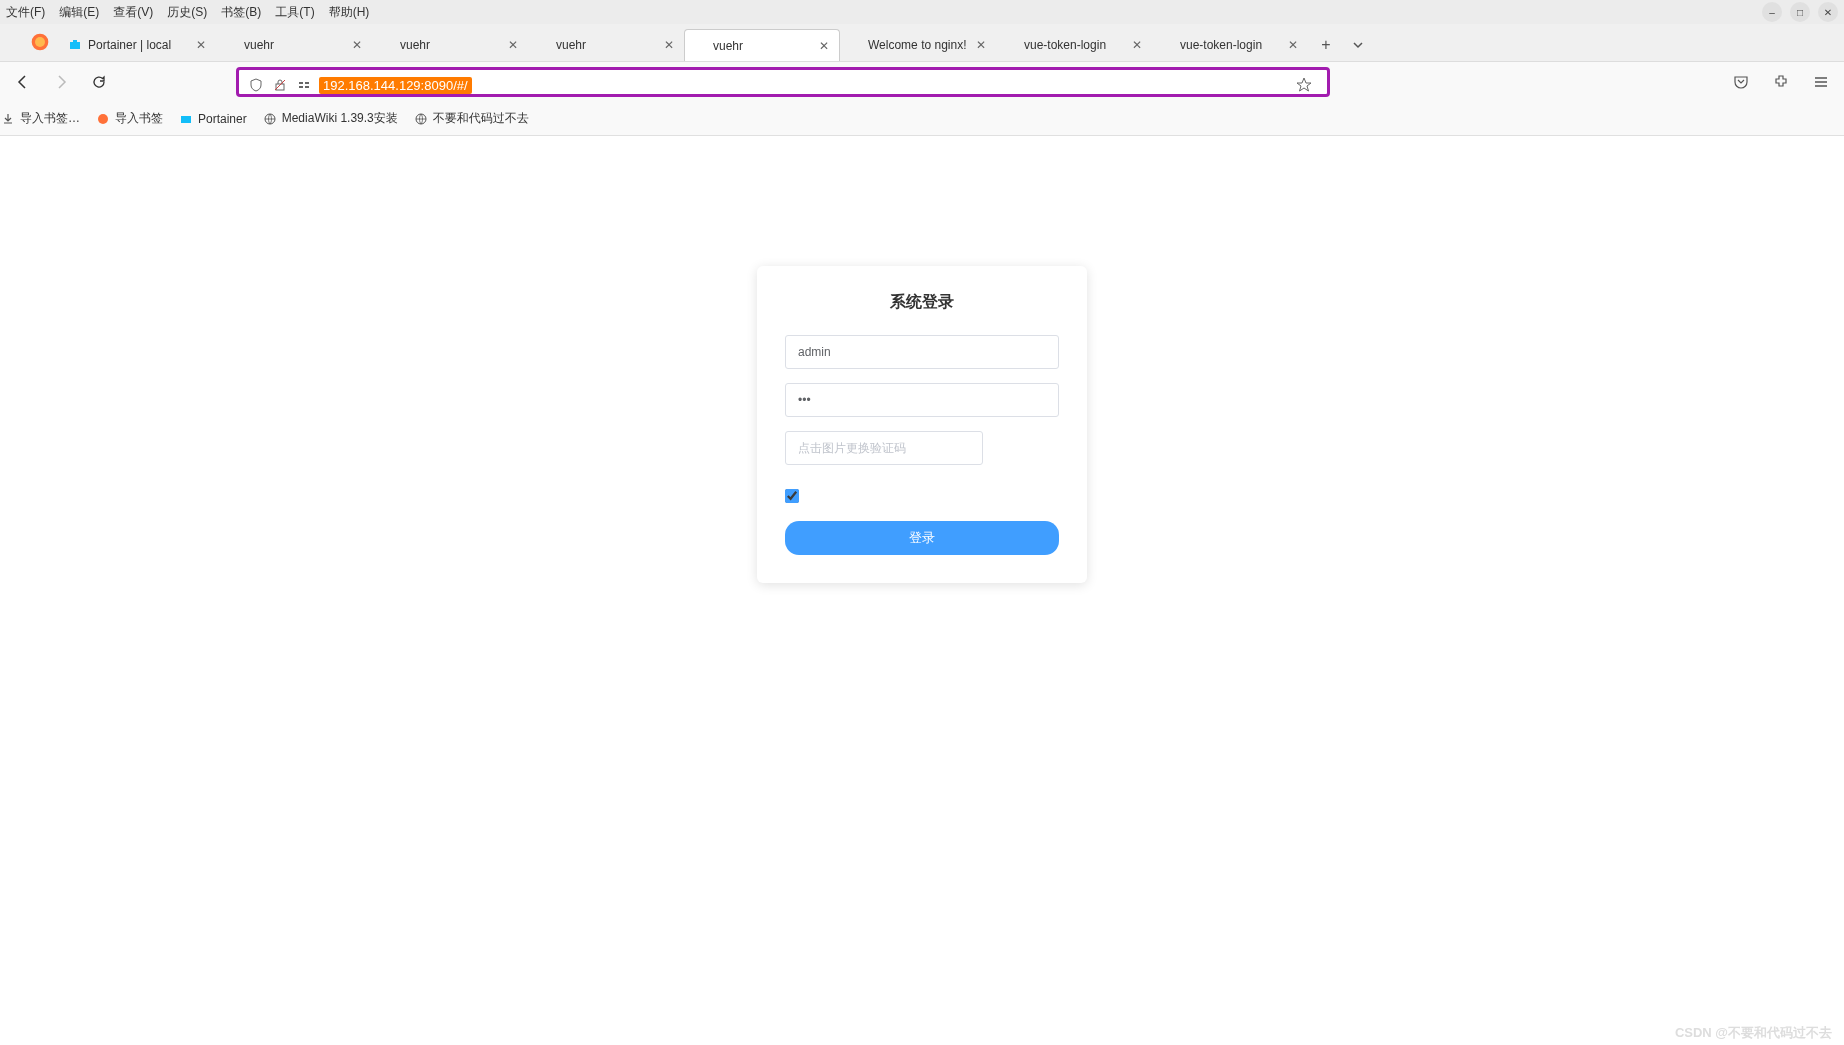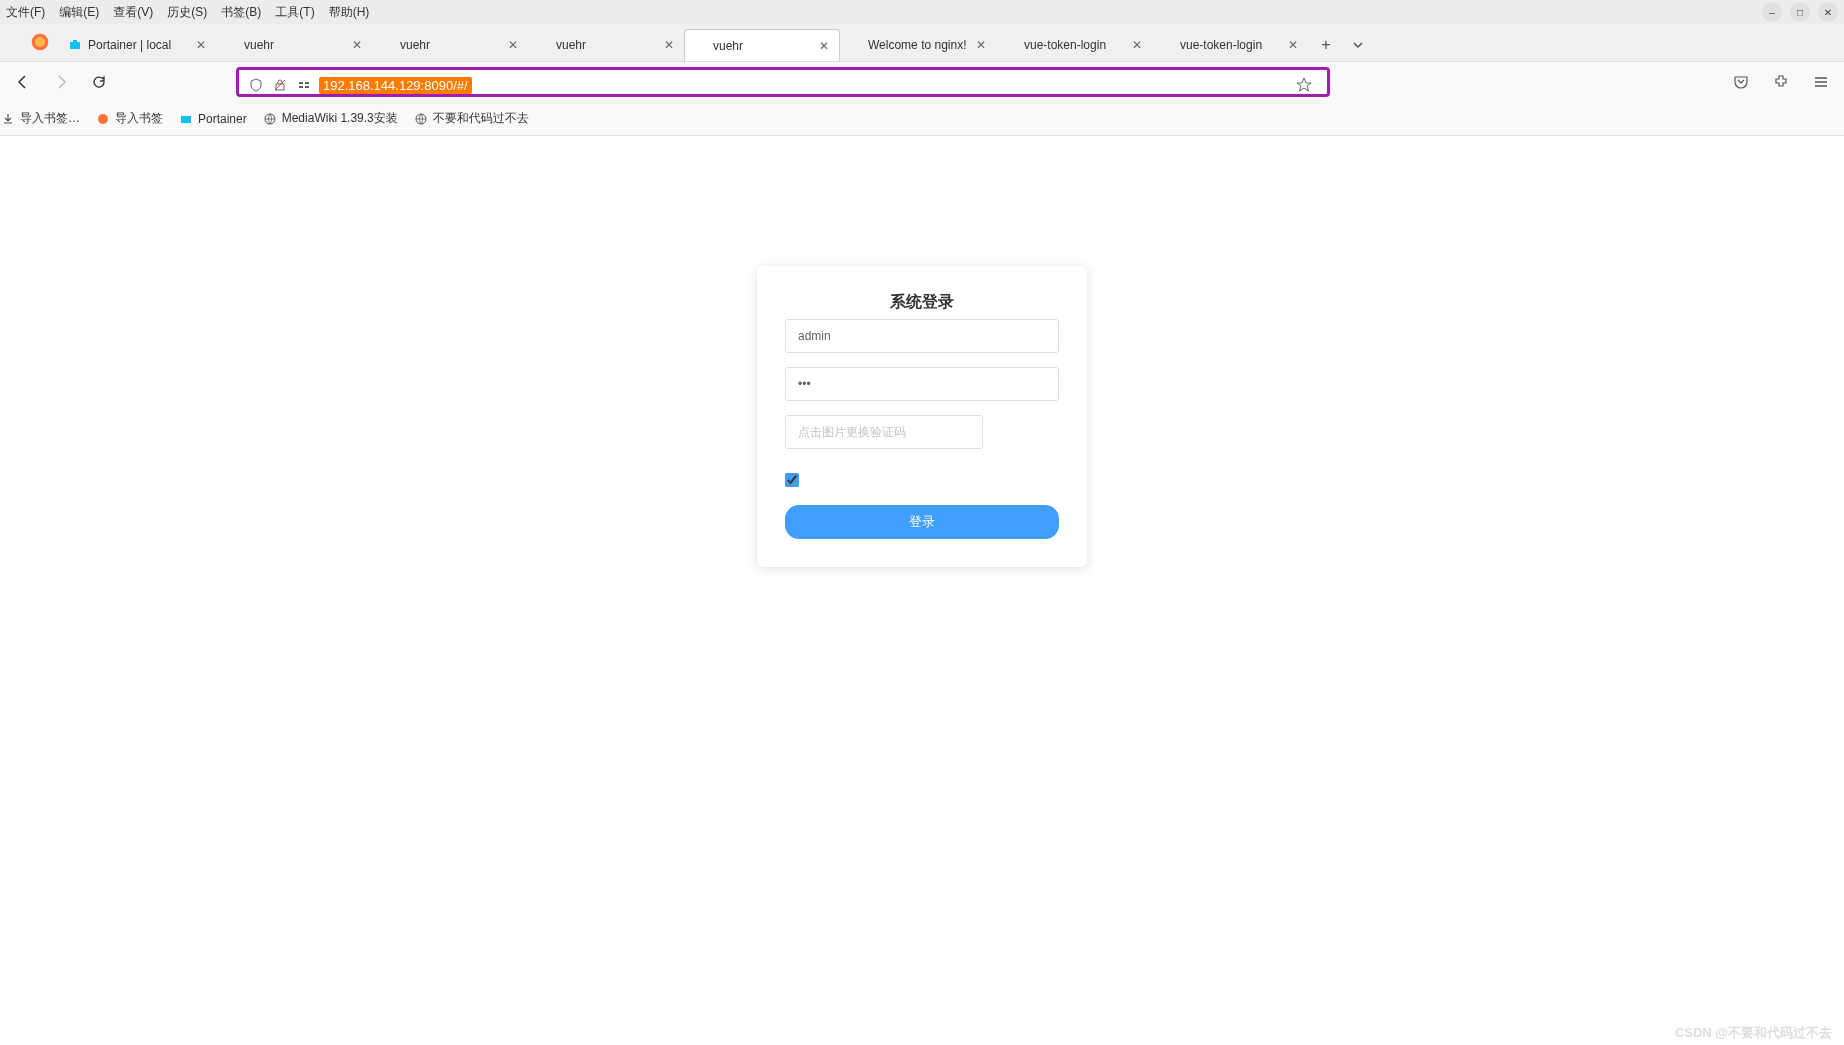--- a/index.html
+++ b/index.html
@@ -34,21 +34,21 @@
 .right-icons { display: flex; gap: 14px; margin-left: auto; }
 
 
 .bookbar { height: 34px; background: #f9f9f9; border-bottom: 1px solid #e0e0e0; display: flex; align-items: center; padding: 0 1px; gap: 16px; font-size: 12px; color: #333; }
 .bookbar .bm { display: flex; align-items: center; cursor: pointer; }
 .bookbar .bm .bmicon { width: 14px; height: 14px; margin-right: 5px; display: flex; align-items: center; justify-content: center; }
 
 
 .content { position: absolute; top: 136px; left: 0; right: 0; bottom: 0; background: #fff; display: flex; align-items: flex-start; justify-content: center; }
 .login-card { margin-top: 130px; width: 330px; background: #fff; border-radius: 6px; box-shadow: 0 2px 12px rgba(0,0,0,0.12); padding: 26px 28px 28px 28px; }
-.login-title { text-align: center; font-size: 16px; font-weight: 600; color: #333; margin-bottom: 6px; font-family: "SimSun","STSong",serif; }
+.login-title { text-align: center; font-size: 16px; font-weight: 600; color: #333; margin-bottom: 22px; font-family: "SimSun","STSong",serif; }
 .login-card input[type=text], .login-card input[type=password] { width: 100%; height: 34px; border: 1px solid #dcdfe6; border-radius: 3px; padding: 0 12px; font-size: 12px; color: #606266; margin-bottom: 14px; outline: none; }
 .login-card input::placeholder { color: #c0c4cc; }
 .captcha-input { width: 198px !important; font-family: Liberation Serif, serif; }
 .checkbox-row { margin: 10px 0 14px 0; }
 .checkbox-row input[type=checkbox] { width: 14px; height: 14px; accent-color: #409eff; }
 .login-btn { width: 100%; height: 34px; background: #409eff; color: #fff; border: none; border-radius: 14px; font-size: 13px; cursor: pointer; }
 
 .watermark { position: absolute; right: 12px; bottom: 3px; font-size: 13px; color: #ddd; font-weight: bold; }
 </style>
 </head>

